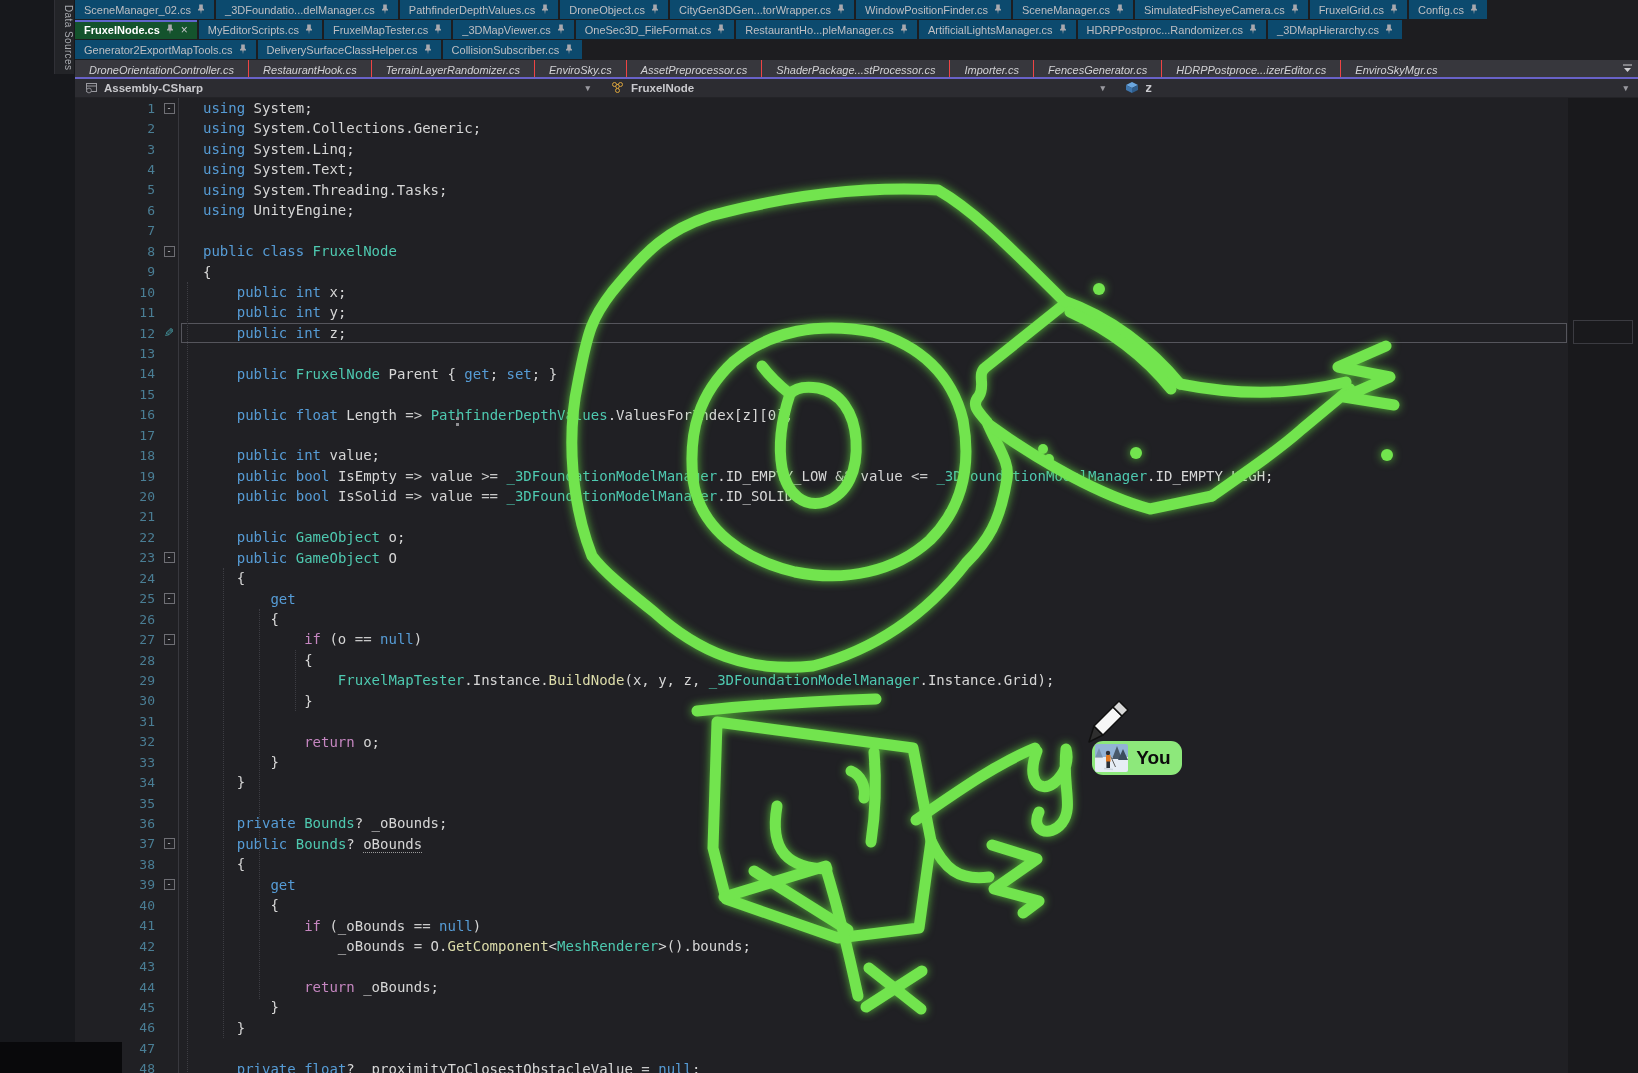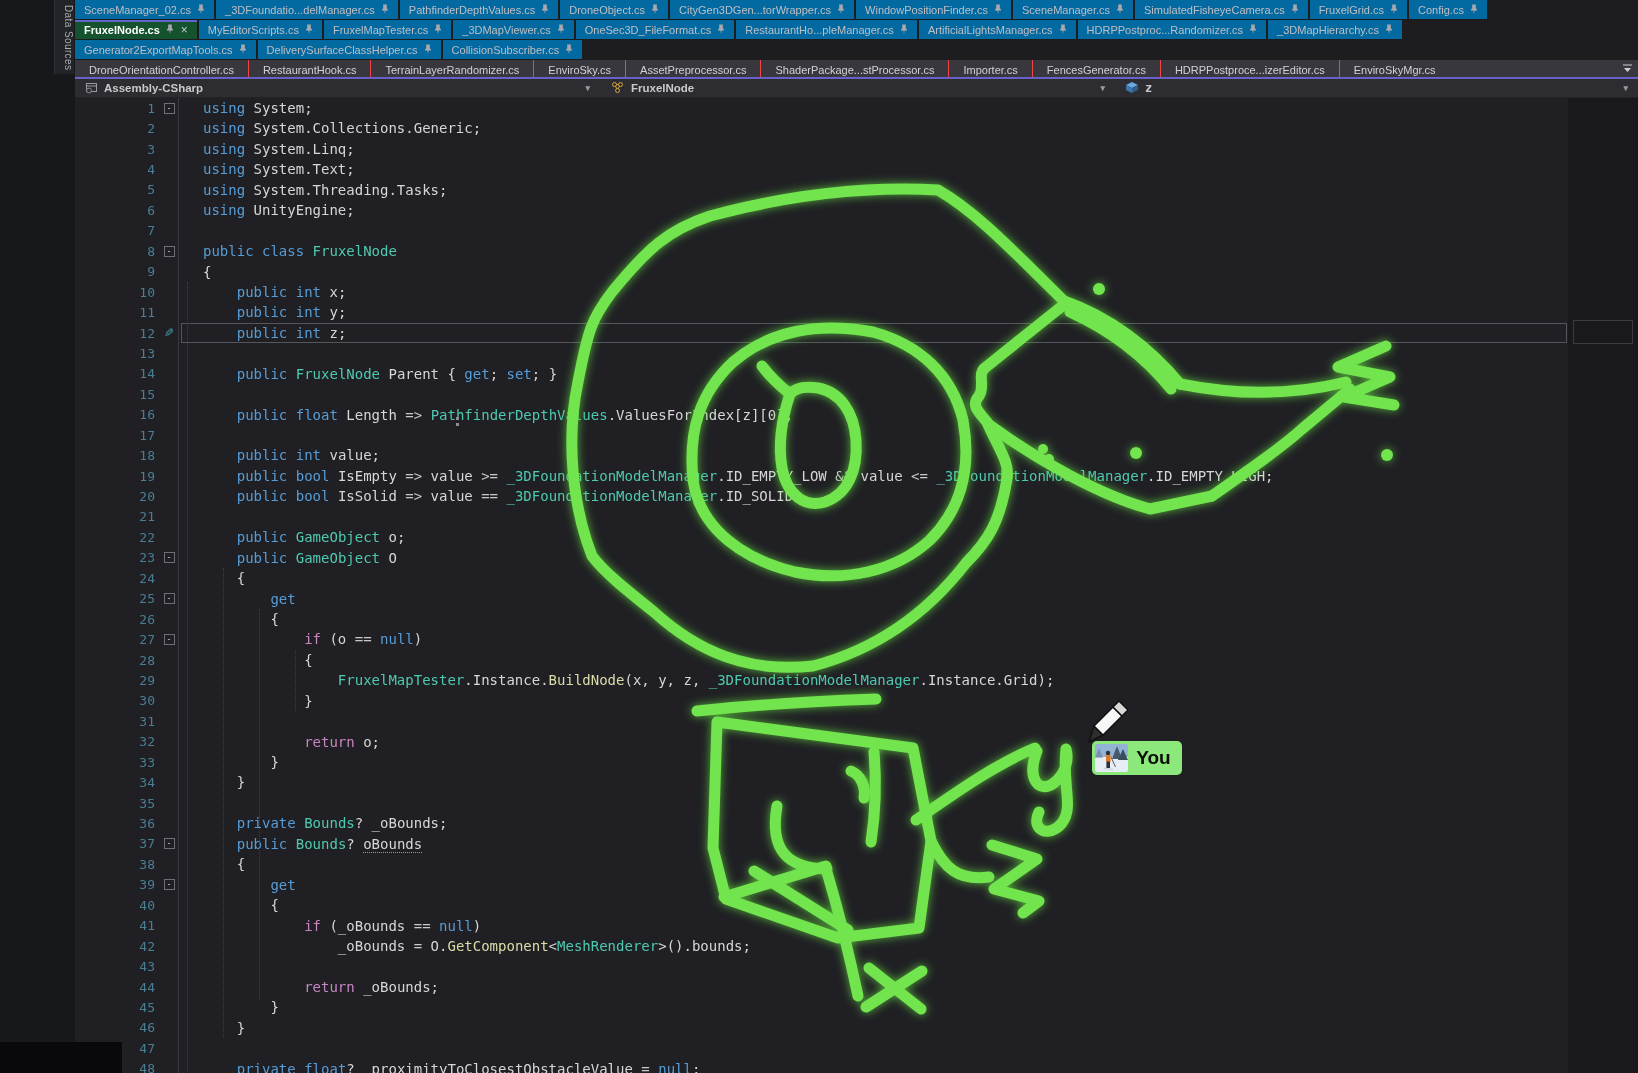--- a/index.html
+++ b/index.html
@@ -8,26 +8,26 @@
 
   
   .rail{position:absolute;left:0;top:0;width:75px;height:100%;background:#17181c;}
   .vtab{position:absolute;left:54px;top:0;width:20px;height:74px;background:#232428;
         border-left:1px solid #303036;color:#a9abb0;writing-mode:vertical-rl;
         font-size:10px;letter-spacing:.4px;padding-top:5px;box-sizing:border-box;text-align:left;}
 
   
   .tabstack{position:absolute;left:75px;top:0;width:1563px;background:#1d1d20;}
   .tabrow{display:flex;height:19px;gap:2px;background:#1d1d20;overflow:hidden;margin-bottom:1px;}
-  .tab{display:flex;align-items:center;gap:6px;padding:0 9px;background:#0369a1;color:#bfbfc3;
+  .tab{display:flex;align-items:center;gap:6px;padding:0 9px;background:#0c4a6e;color:#bfbfc3;
        font-size:11px;white-space:nowrap;flex:0 0 auto;}
   .tab.active{background:#14532d;color:#ffffff;font-weight:bold;box-shadow:inset 0 2px 0 #6065cc;}
   .tab .close{color:#c8c8cc;font-size:12px;margin-left:1px;font-weight:normal;}
   .pin{display:inline-flex;align-items:center;}
-  .docwell{display:flex;height:19px;background:#37373d;color:#d2d2d5;font-size:11px;position:relative;overflow:hidden;}
+  .docwell{display:flex;height:19px;background:#37373d;color:#d2d2d5;font-size:11px;position:relative;overflow:hidden;font-style:italic;}
   .doctab{padding:0 14px;display:flex;align-items:center;border-left:1px solid #ef4444;white-space:nowrap;}
   .doctab:first-child{border-left:none;}
   .well-overflow{position:absolute;right:5px;top:4px;}
   .accentline{position:absolute;left:75px;top:77px;width:1563px;height:2px;background:#6862c8;}
 
   
   .navbar{position:absolute;left:75px;top:79px;width:1563px;height:19px;background:#2c2c31;
           border-bottom:1px solid #232327;display:flex;font-size:11.5px;color:#c9c9cd;box-sizing:border-box;}
   .navseg{display:flex;align-items:center;gap:6px;padding:0 10px;box-sizing:border-box;font-weight:bold;}
   .navseg .caret{margin-left:auto;color:#9a9aa0;font-size:9px;}
@@ -65,21 +65,21 @@
   .dots-artifact{position:absolute;left:456px;top:417px;width:3px;height:3px;background:#8f8f93;
                  box-shadow:0 6px 0 #8f8f93;}
 
   
   #ink,#cursor-layer{position:absolute;left:0;top:0;pointer-events:none;}
   #ink .stroke{fill:none;stroke:#72e44e;stroke-width:11;stroke-linecap:round;stroke-linejoin:round;}
   #ink .dot{fill:#72e44e;}
   #ink{filter:drop-shadow(0 0 5px rgba(103,228,66,0.75));}
 
   .you-chip{position:absolute;left:1092px;top:741px;width:90px;height:34px;background:#8de87b;
-            border-radius:5px;display:flex;align-items:center;padding:3px;box-sizing:border-box;}
+            border-radius:11px;display:flex;align-items:center;padding:3px;box-sizing:border-box;}
   .you-avatar{width:33px;height:28px;border-radius:2px;overflow:hidden;flex:0 0 33px;}
   .you-label{flex:1;text-align:center;font-weight:bold;font-size:19px;color:#0c0c0c;}
 </style>
 </head>
 <body>
 
 <div id="screen">
 
   <div class="rail">
     <div class="vtab">Data Sources</div>

